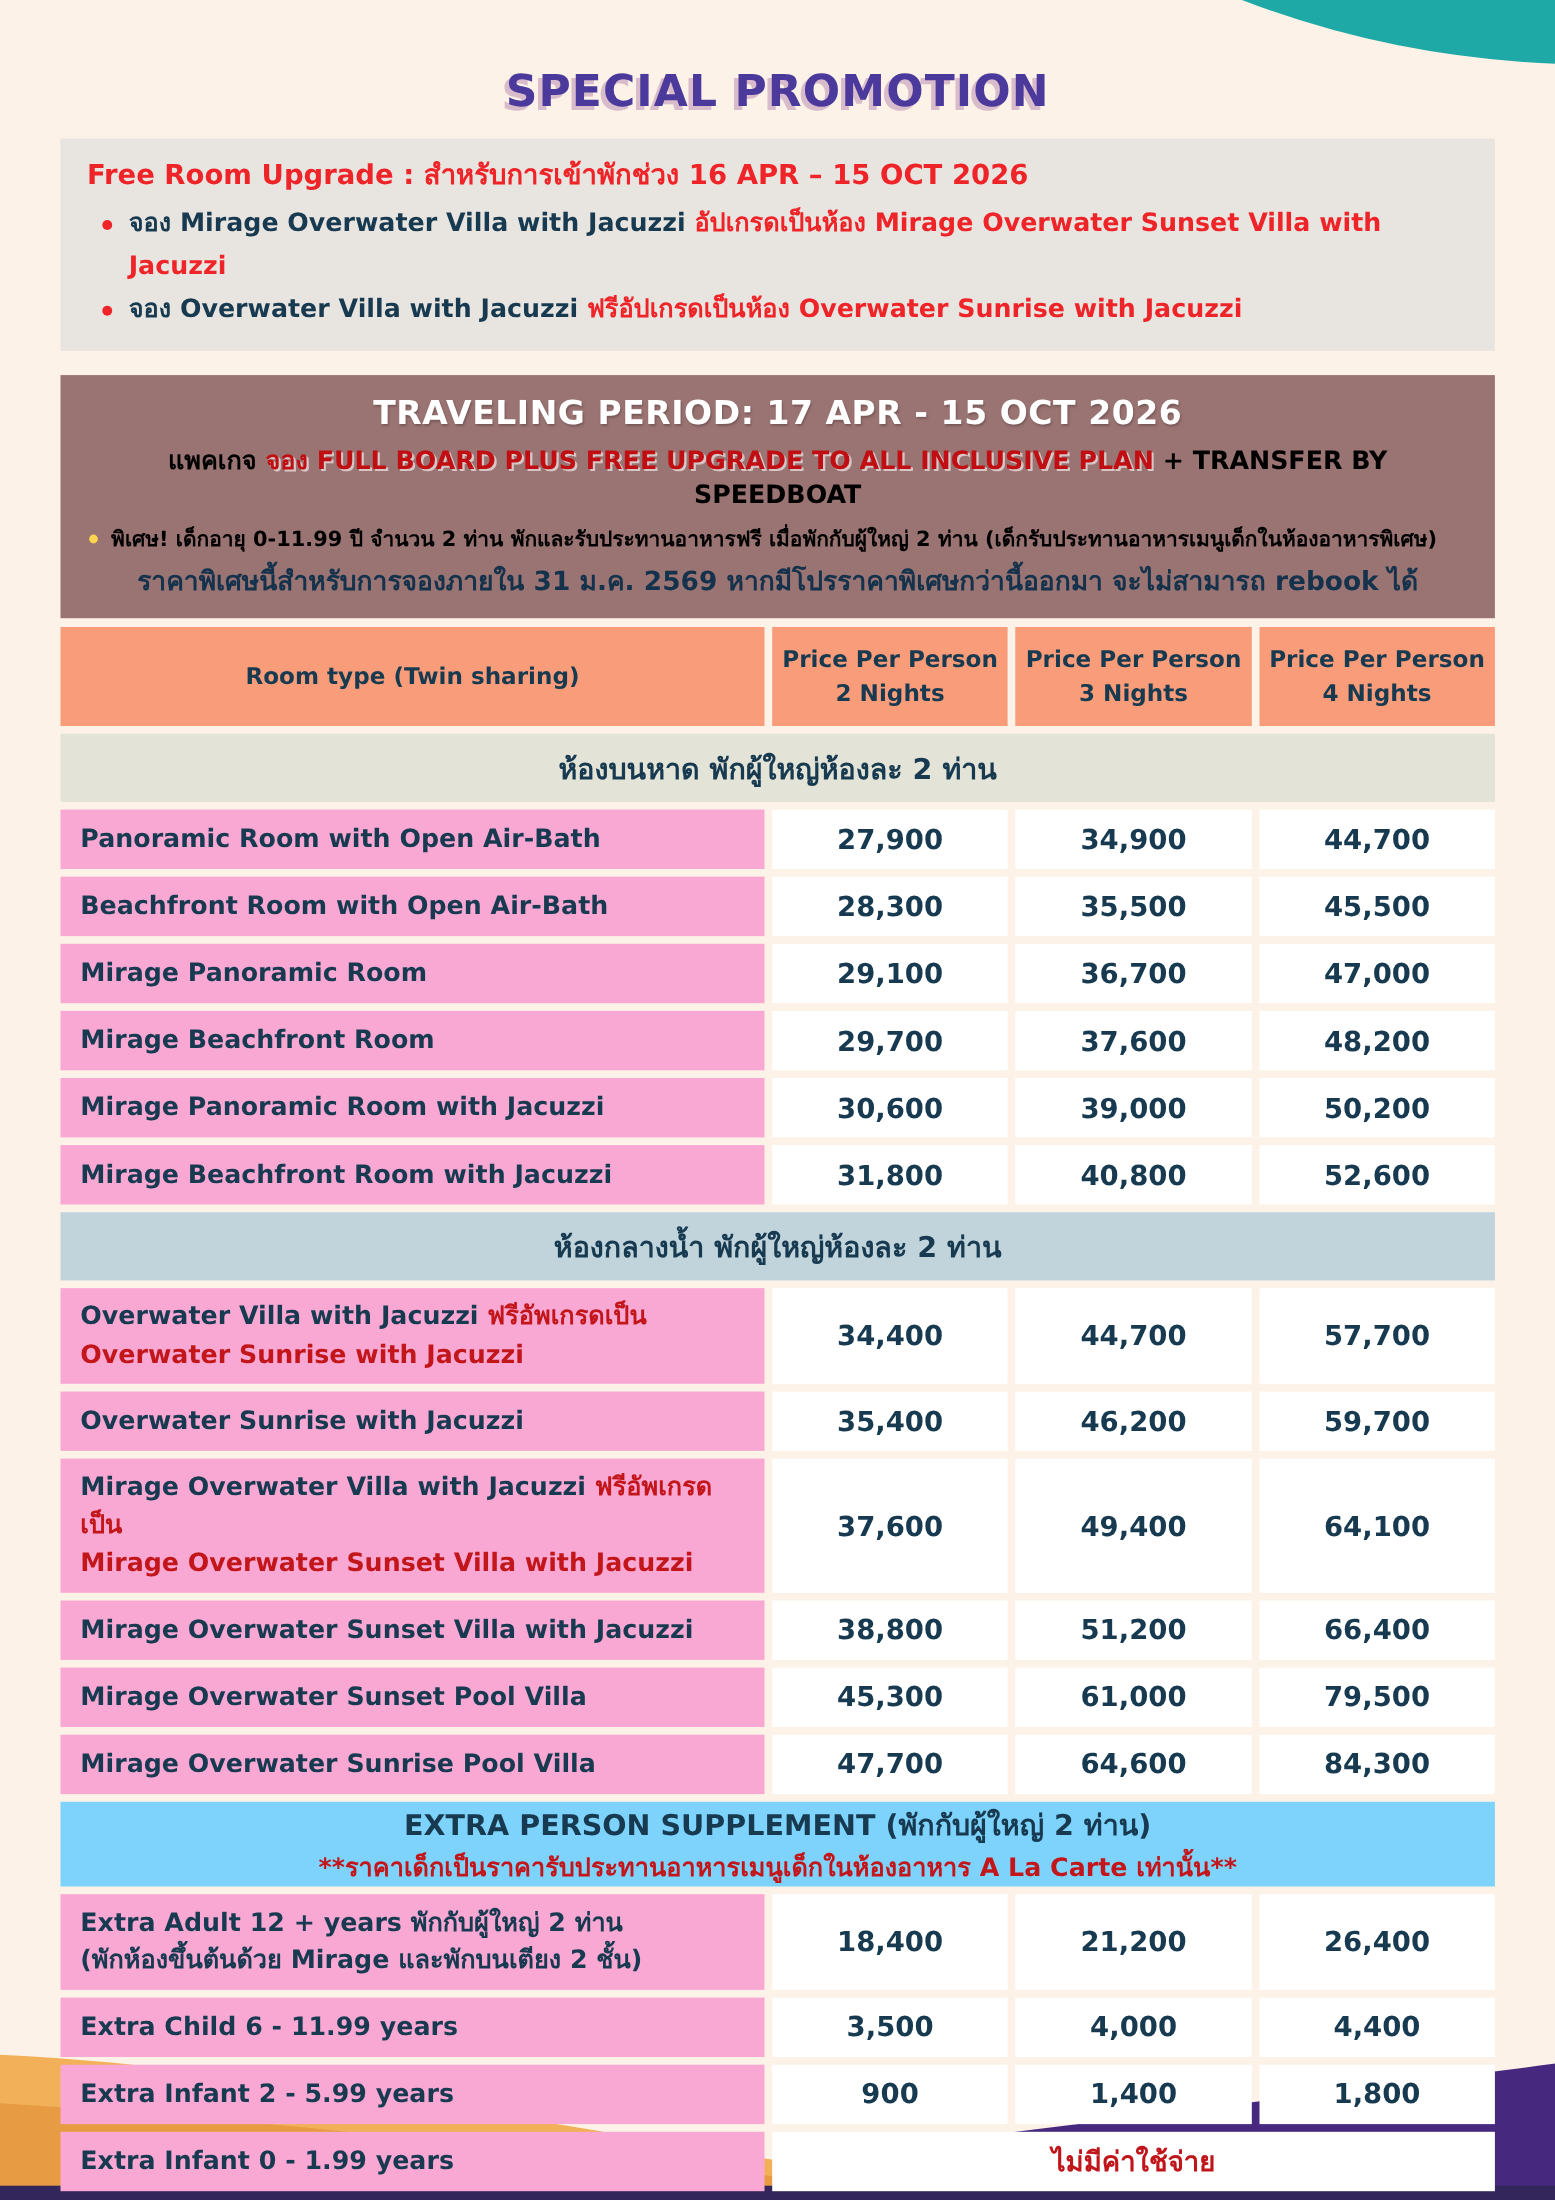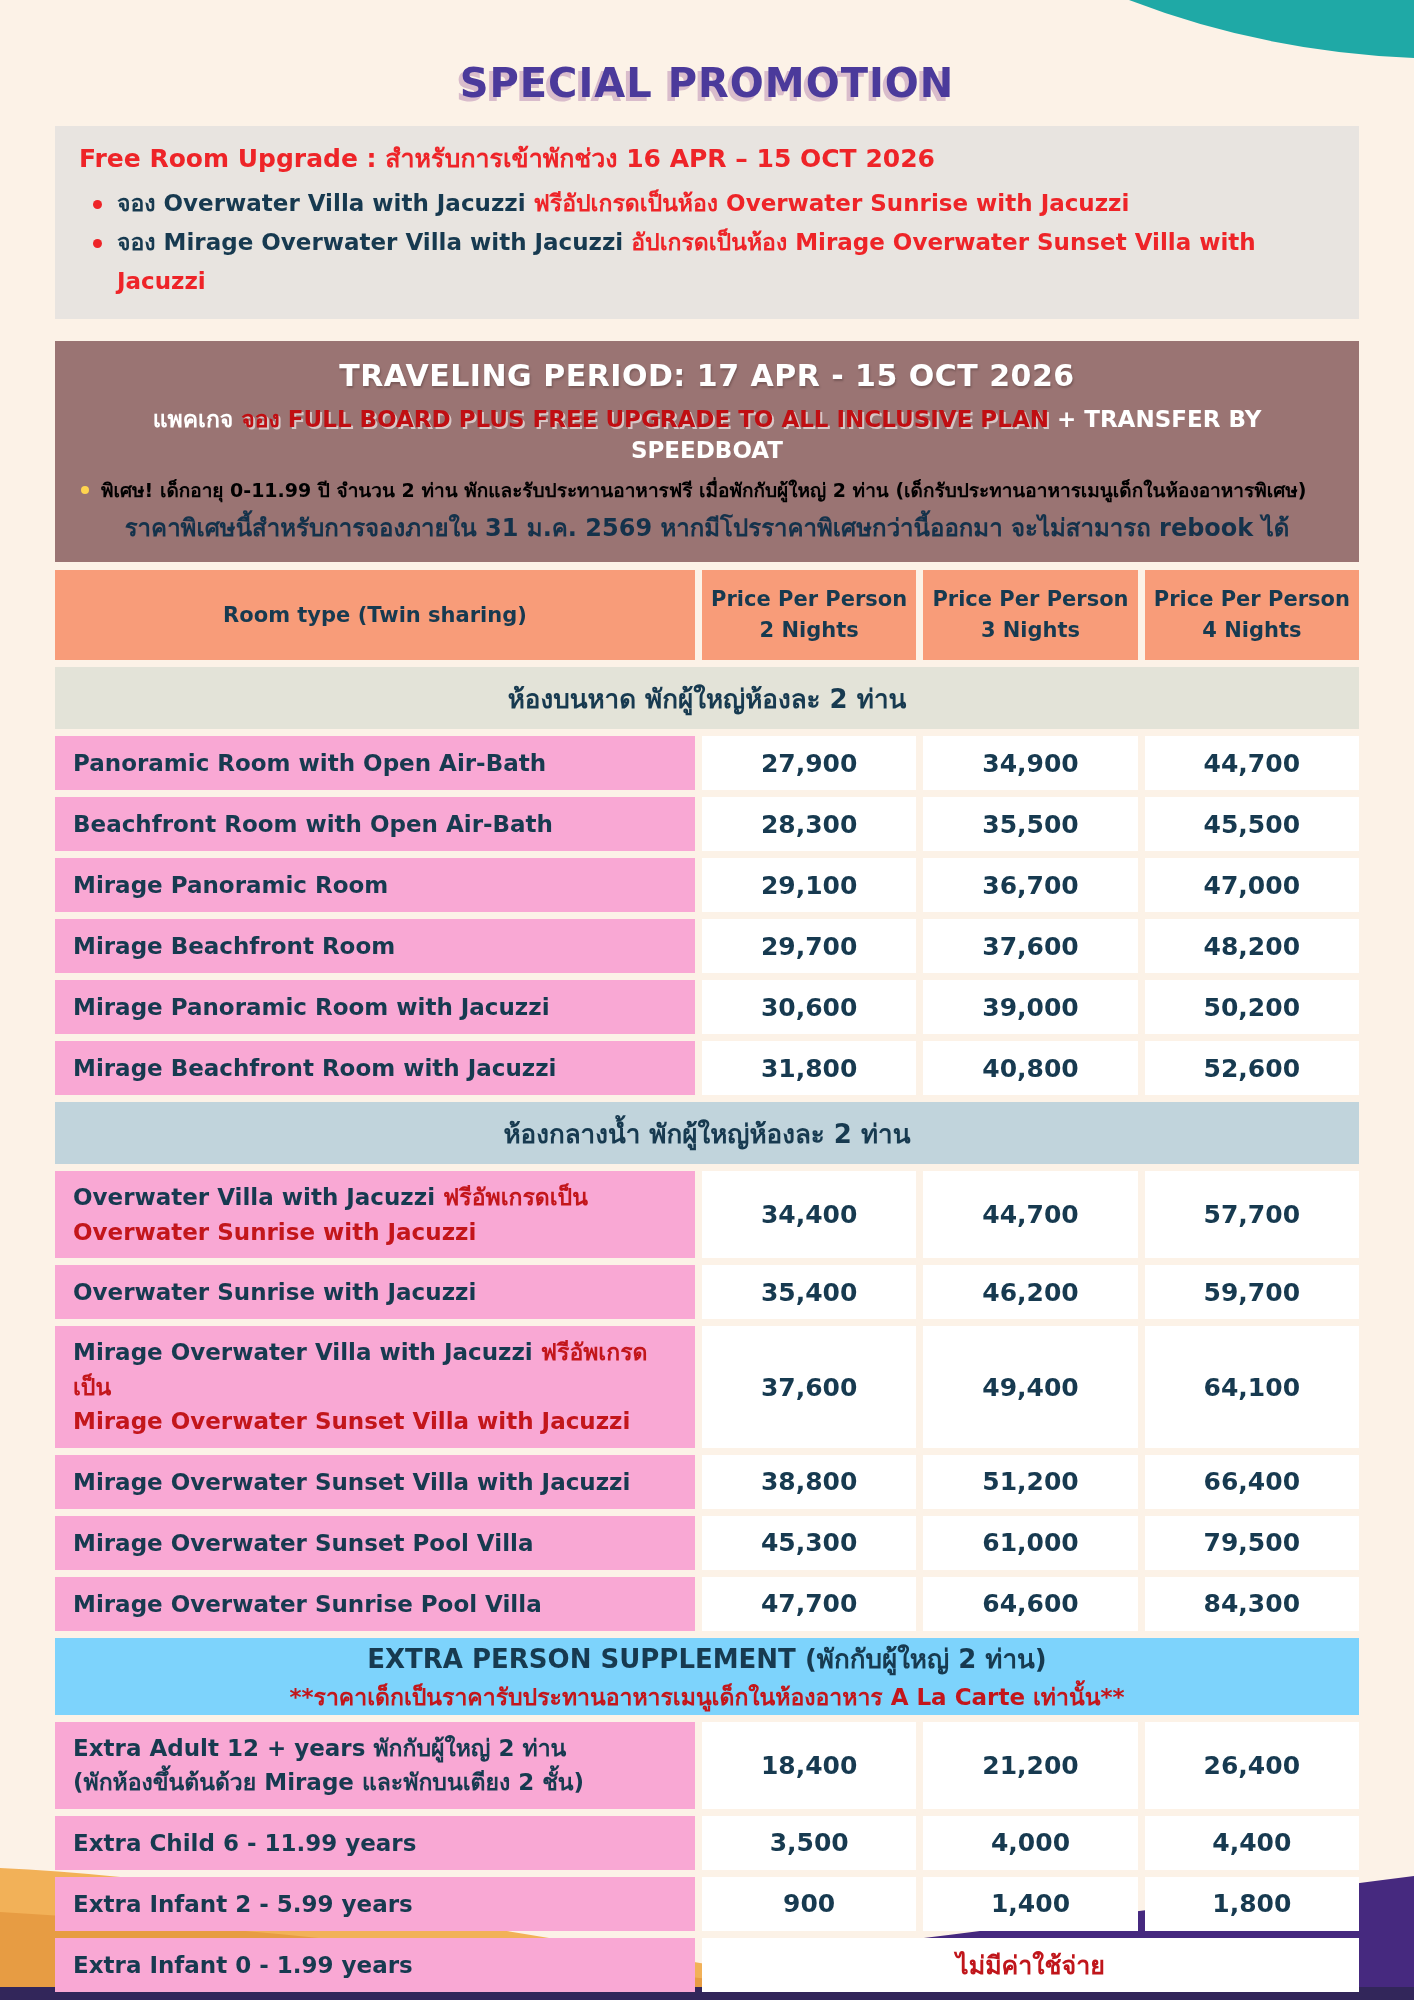--- a/index.html
+++ b/index.html
@@ -106,38 +106,38 @@
     background:#ffffff; min-height:54px;
     align-items:center; text-align:center;
     font-size:25px; font-weight:bold;
   }
   .span-cell{ grid-column:2 / -1; color:#c0161b; }
 
   .c-navy{ color:#173a50; }
   .c-red{ color:#c3161b; }
   .c-brightred{ color:#ee2428; }
   .c-darkred{ color:#c00e12; }
-  .c-white{ color:#ffffff;margin-top:13px; }
+  .c-white{ color:#000000;margin-top:13px; }
 </style>
 </head>
 <body>
 
 <svg class="deco deco-top" width="290" height="62" viewBox="0 0 290 62">
   <path d="M 5 0 Q 140 52 290 58 L 290 0 Z" fill="#1fa9a6"></path>
 </svg>
 
 <div class="content">
 
   <h1 class="page-title">SPECIAL PROMOTION</h1>
 
   <section class="promo">
     <div class="promo-head">Free Room Upgrade : สำหรับการเข้าพักช่วง 16 APR – 15 OCT 2026</div>
     <ul class="promo-bullets" id="promo-bullets">
+        <li><span class="c-navy">จอง Mirage Overwater Villa with Jacuzzi </span><span class="c-brightred">อัปเกรดเป็นห้อง Mirage Overwater Sunset Villa with Jacuzzi</span></li>
         <li><span class="c-navy">จอง Overwater Villa with Jacuzzi </span><span class="c-brightred">ฟรีอัปเกรดเป็นห้อง Overwater Sunrise with Jacuzzi</span></li>
-        <li><span class="c-navy">จอง Mirage Overwater Villa with Jacuzzi </span><span class="c-brightred">อัปเกรดเป็นห้อง Mirage Overwater Sunset Villa with Jacuzzi</span></li>
       </ul>
   </section>
 
   <section class="period">
     <div class="period-title">TRAVELING PERIOD:  17 APR - 15 OCT 2026</div>
     <div class="period-package" id="period-package"><span class="c-white">แพคเกจ </span><span class="c-darkred">จอง FULL BOARD PLUS FREE UPGRADE TO ALL INCLUSIVE PLAN</span><span class="c-white"> + TRANSFER BY SPEEDBOAT</span></div>
     <div class="period-bullet">
       <span class="dot"></span>
       <span>พิเศษ! เด็กอายุ 0-11.99 ปี จำนวน 2 ท่าน พักและรับประทานอาหารฟรี เมื่อพักกับผู้ใหญ่ 2 ท่าน (เด็กรับประทานอาหารเมนูเด็กในห้องอาหารพิเศษ)</span>
     </div>

